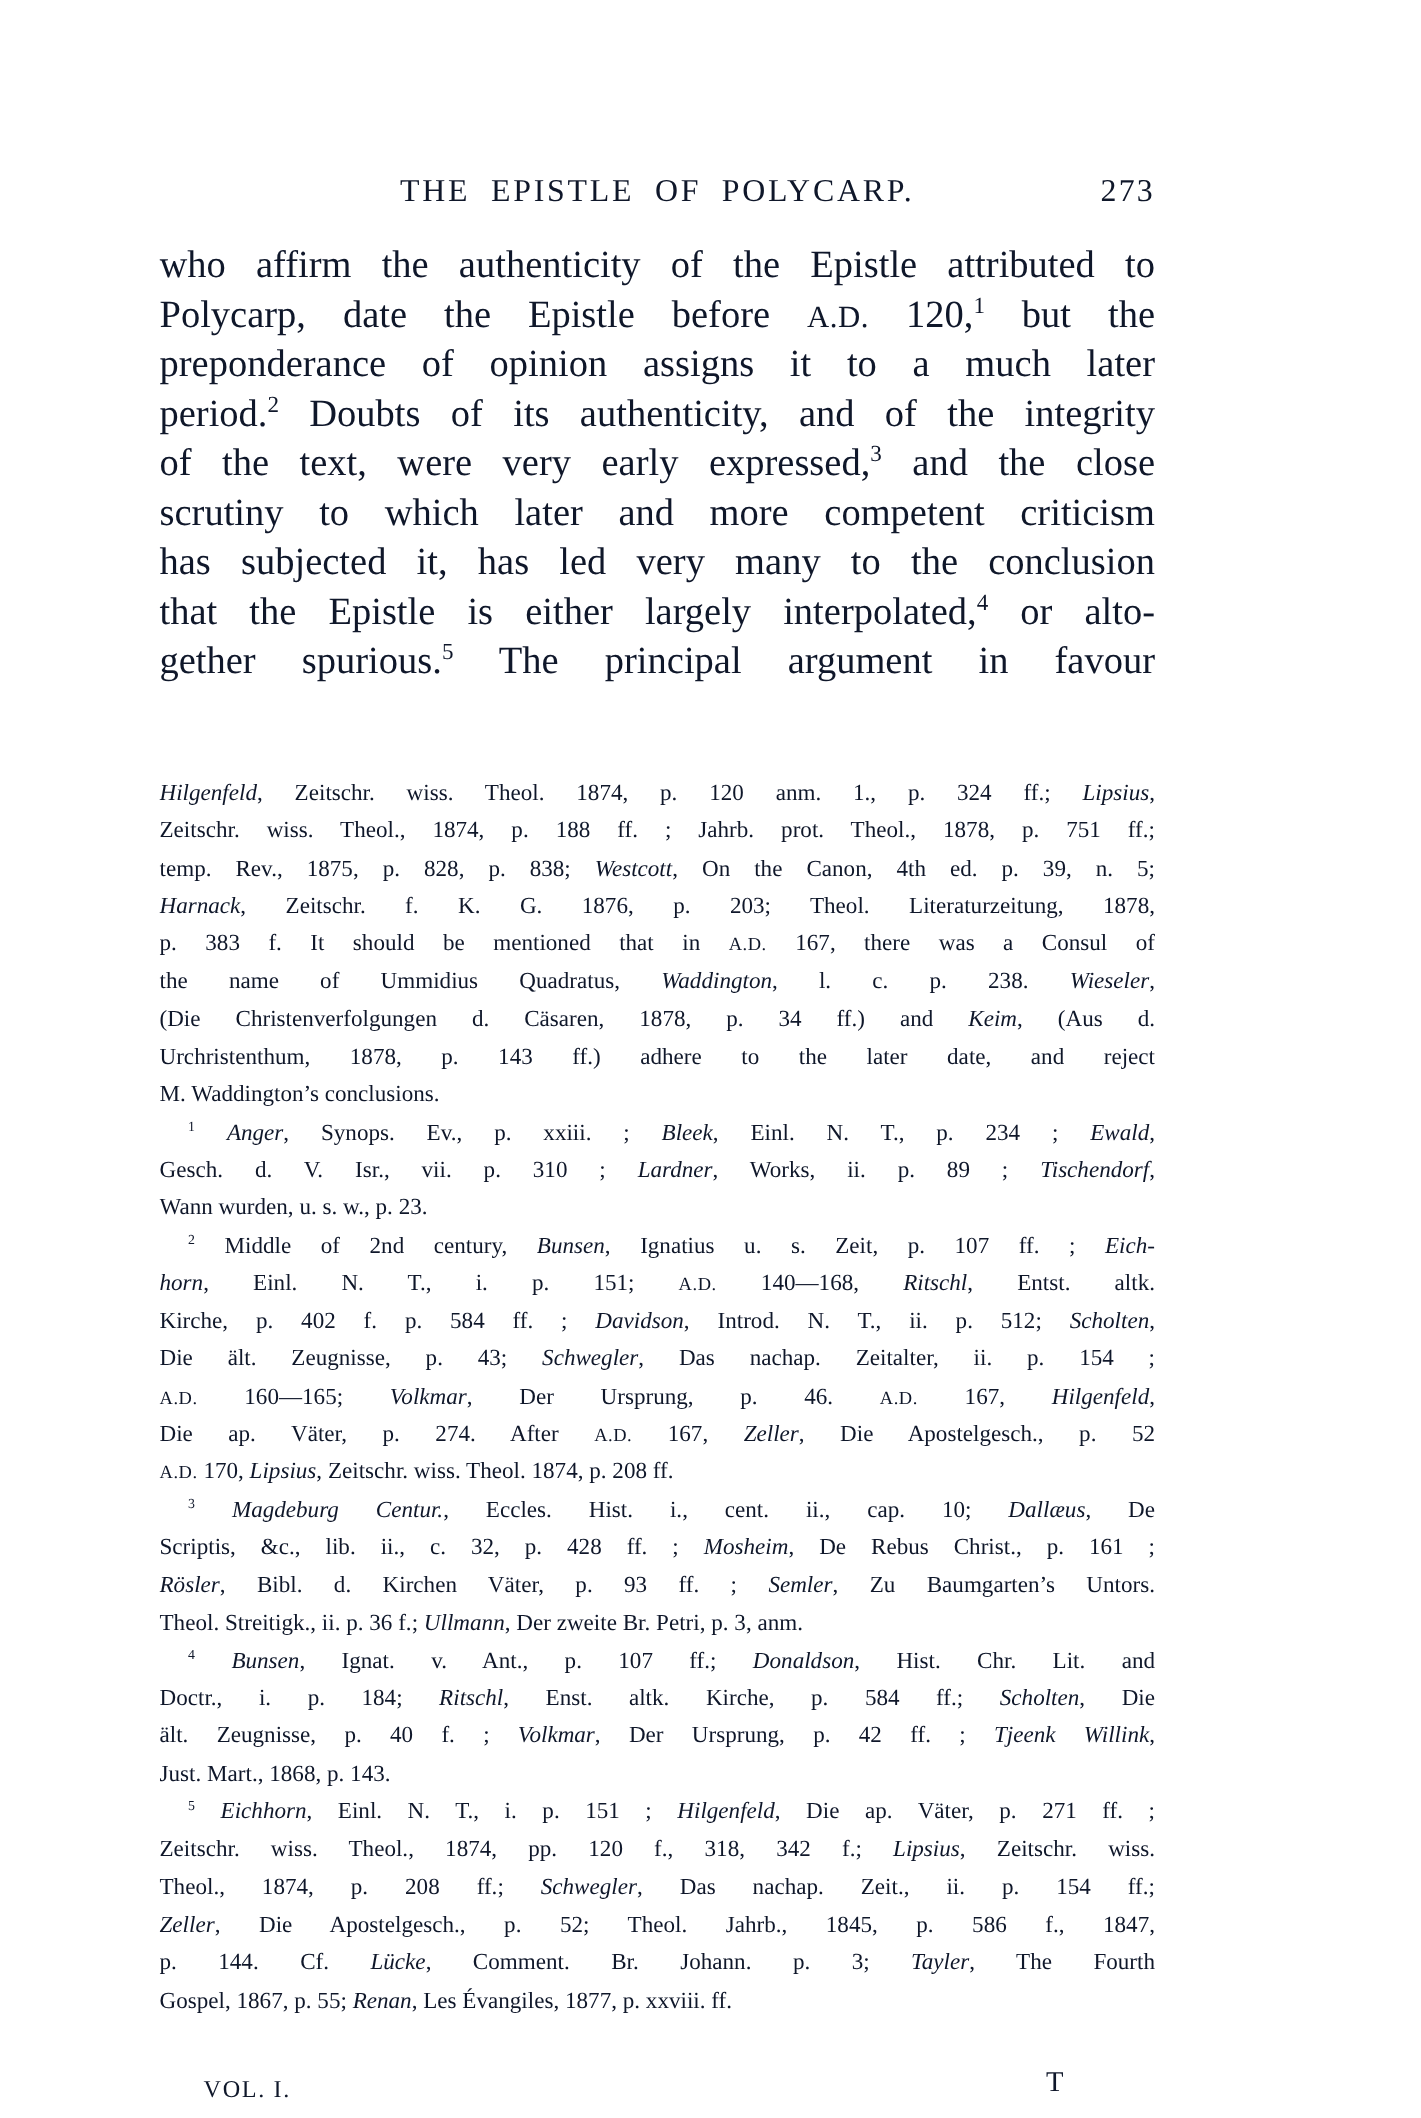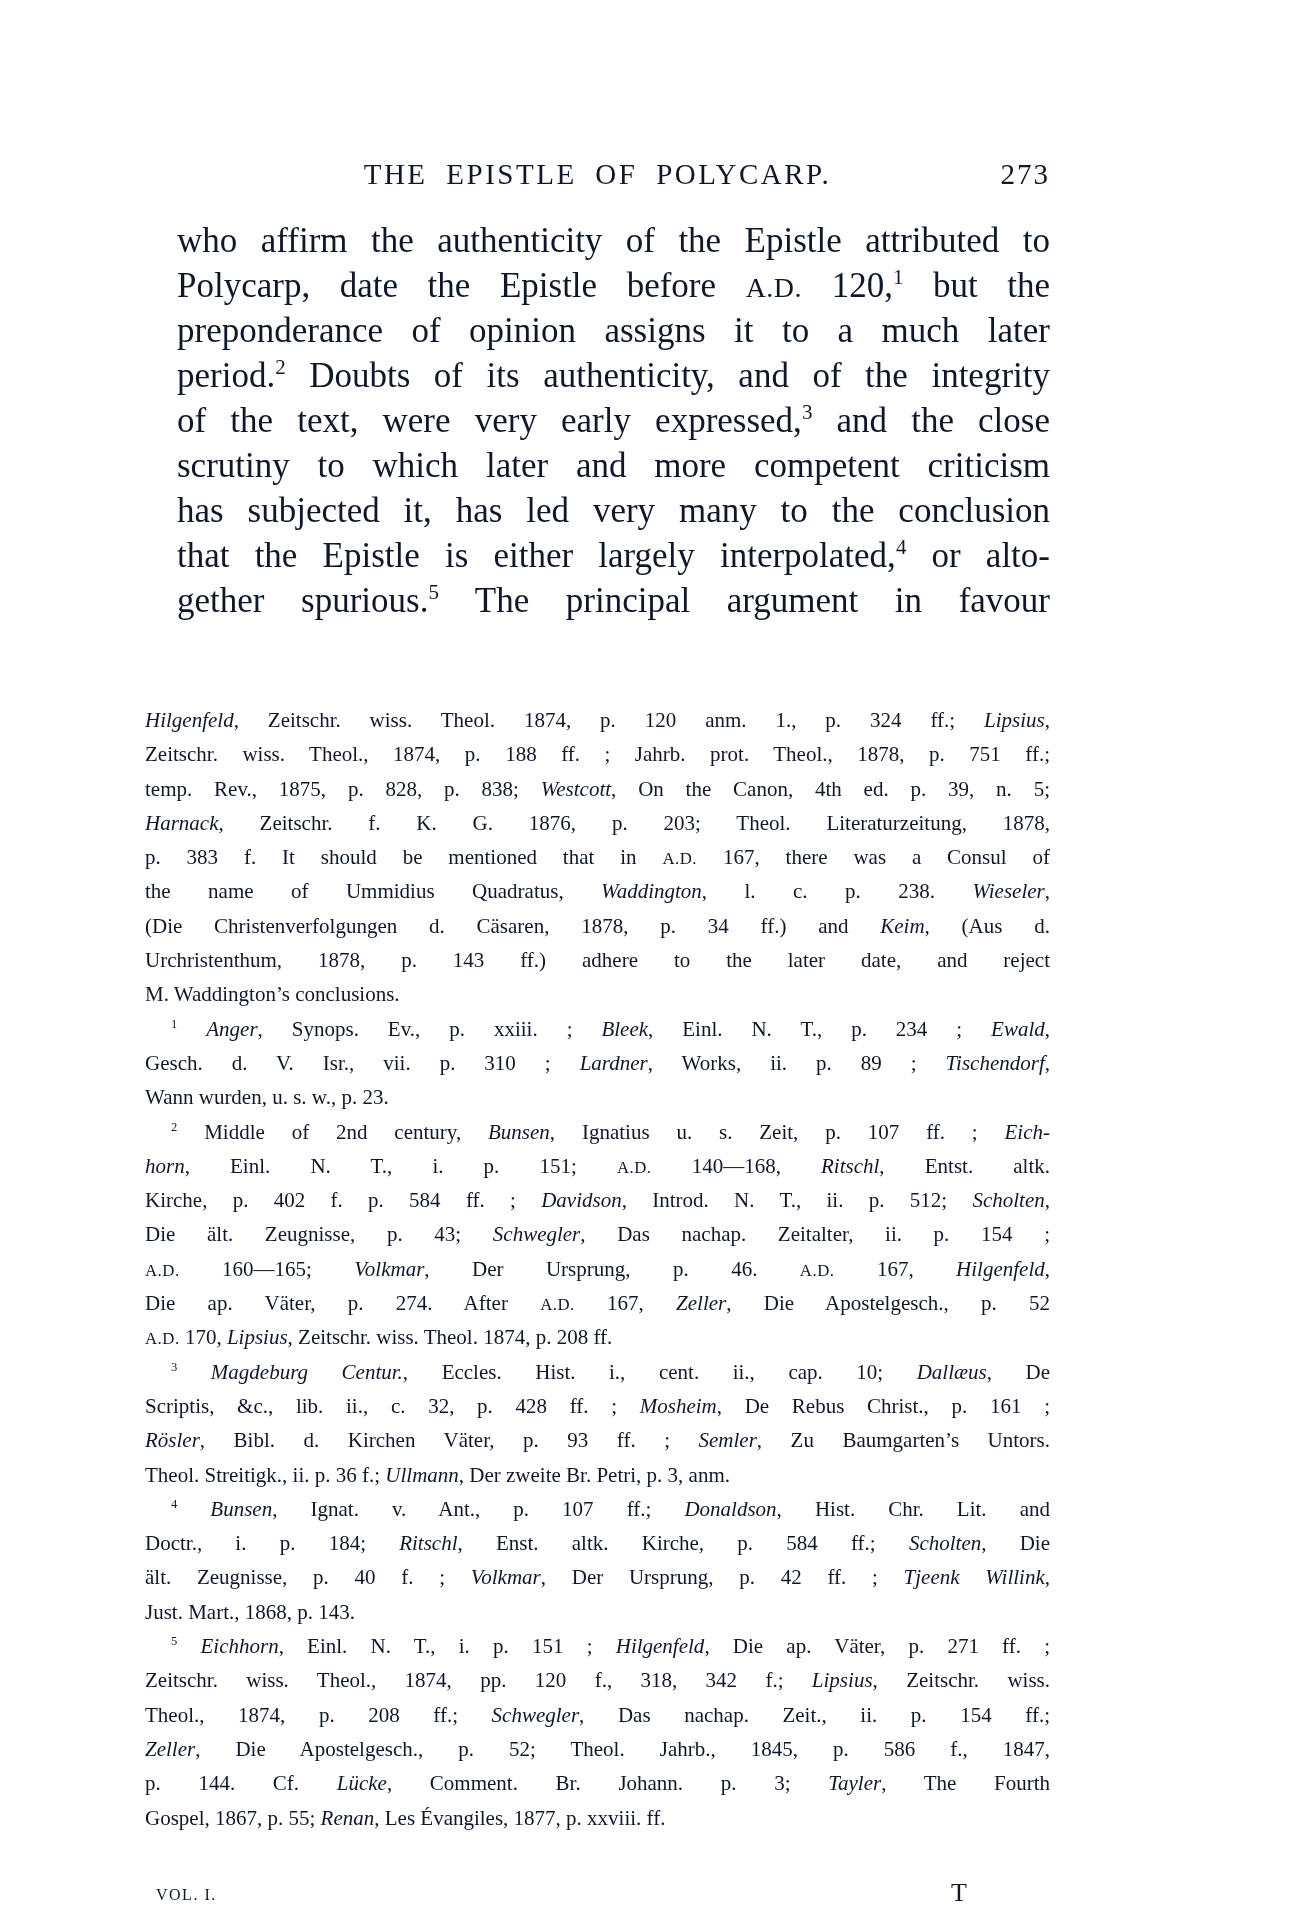--- a/index.html
+++ b/index.html
@@ -36,21 +36,20 @@
     font-size: 29px;
     letter-spacing: 2px;
     margin-left: 26px;
   }
   .maintext { top: 218px; }
   .maintext .line {
     height: 45px;
     line-height: 45px;
     font-size: 35px;
     overflow: hidden;
-    margin-left: 32px;
   }
   .footnotes { top: 703px; }
   .footnotes .line {
     height: 34.3px;
     line-height: 34.3px;
     font-size: 21px;
     overflow: hidden;
   }
   .line { text-align: justify; text-align-last: justify; white-space: normal; }
   .line.nj { text-align: left; text-align-last: left; }
@@ -62,23 +61,23 @@
     line-height: 0;
     letter-spacing: 0;
   }
   .sc { font-size: 0.8em; letter-spacing: 0.5px; }
   .pagefoot {
     top: 1878px;
     height: 40px;
   }
   .vol-label {
     position: absolute;
-    left: 11px;
+    left: 40px;
     top: 8px;
-    font-size: 16px;
+    font-size: 22px;
     letter-spacing: 1.5px;
   }
   .sig-mark {
     position: absolute;
     left: 806px;
     top: 0;
     font-size: 26px;
   }
 </style>
 </head>

